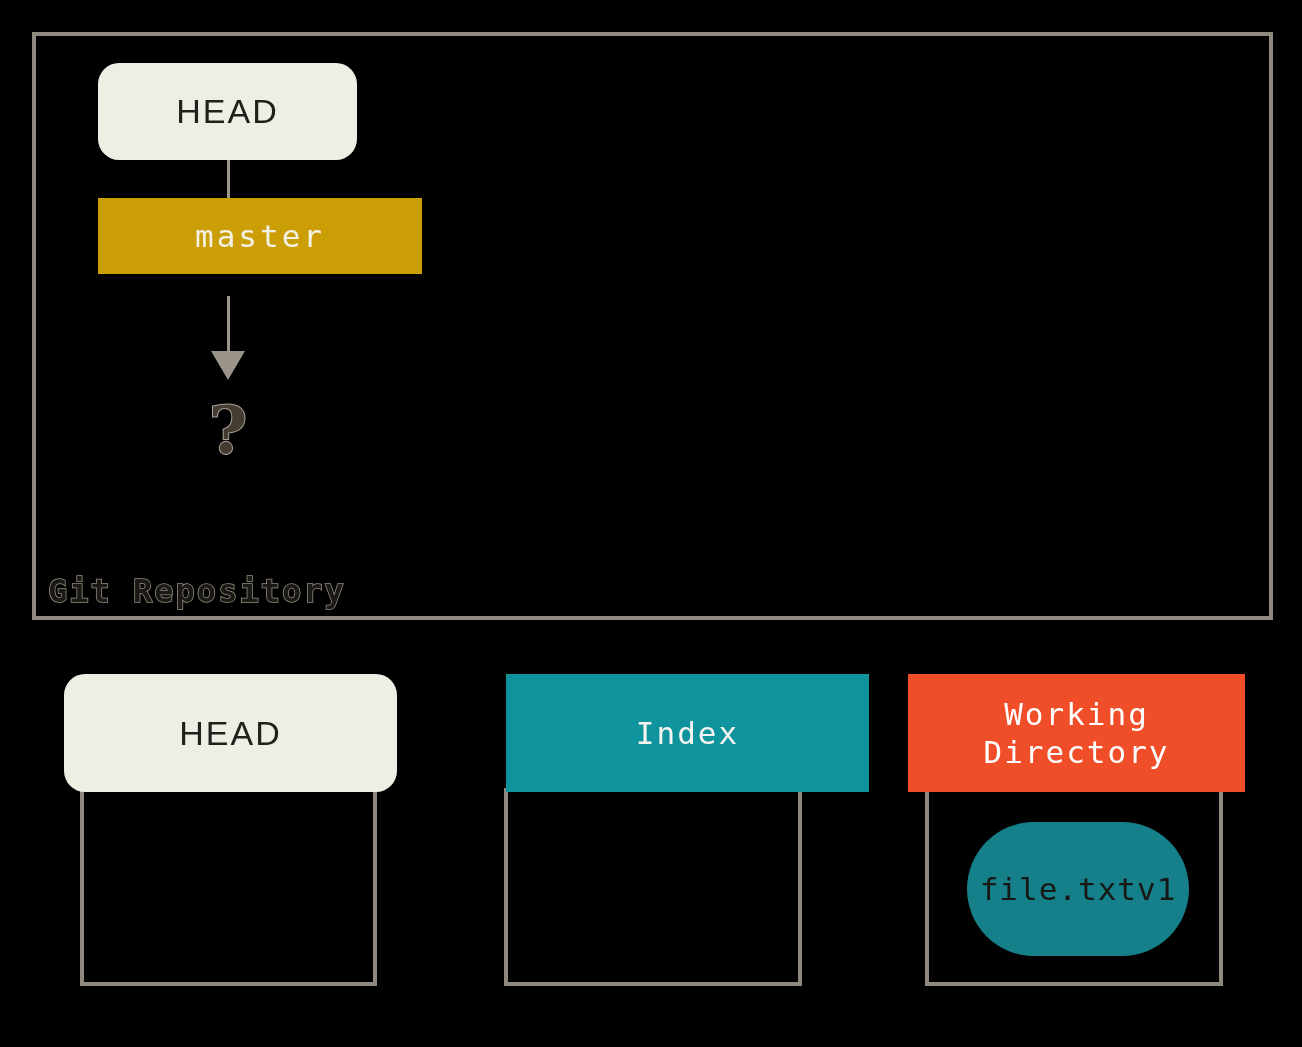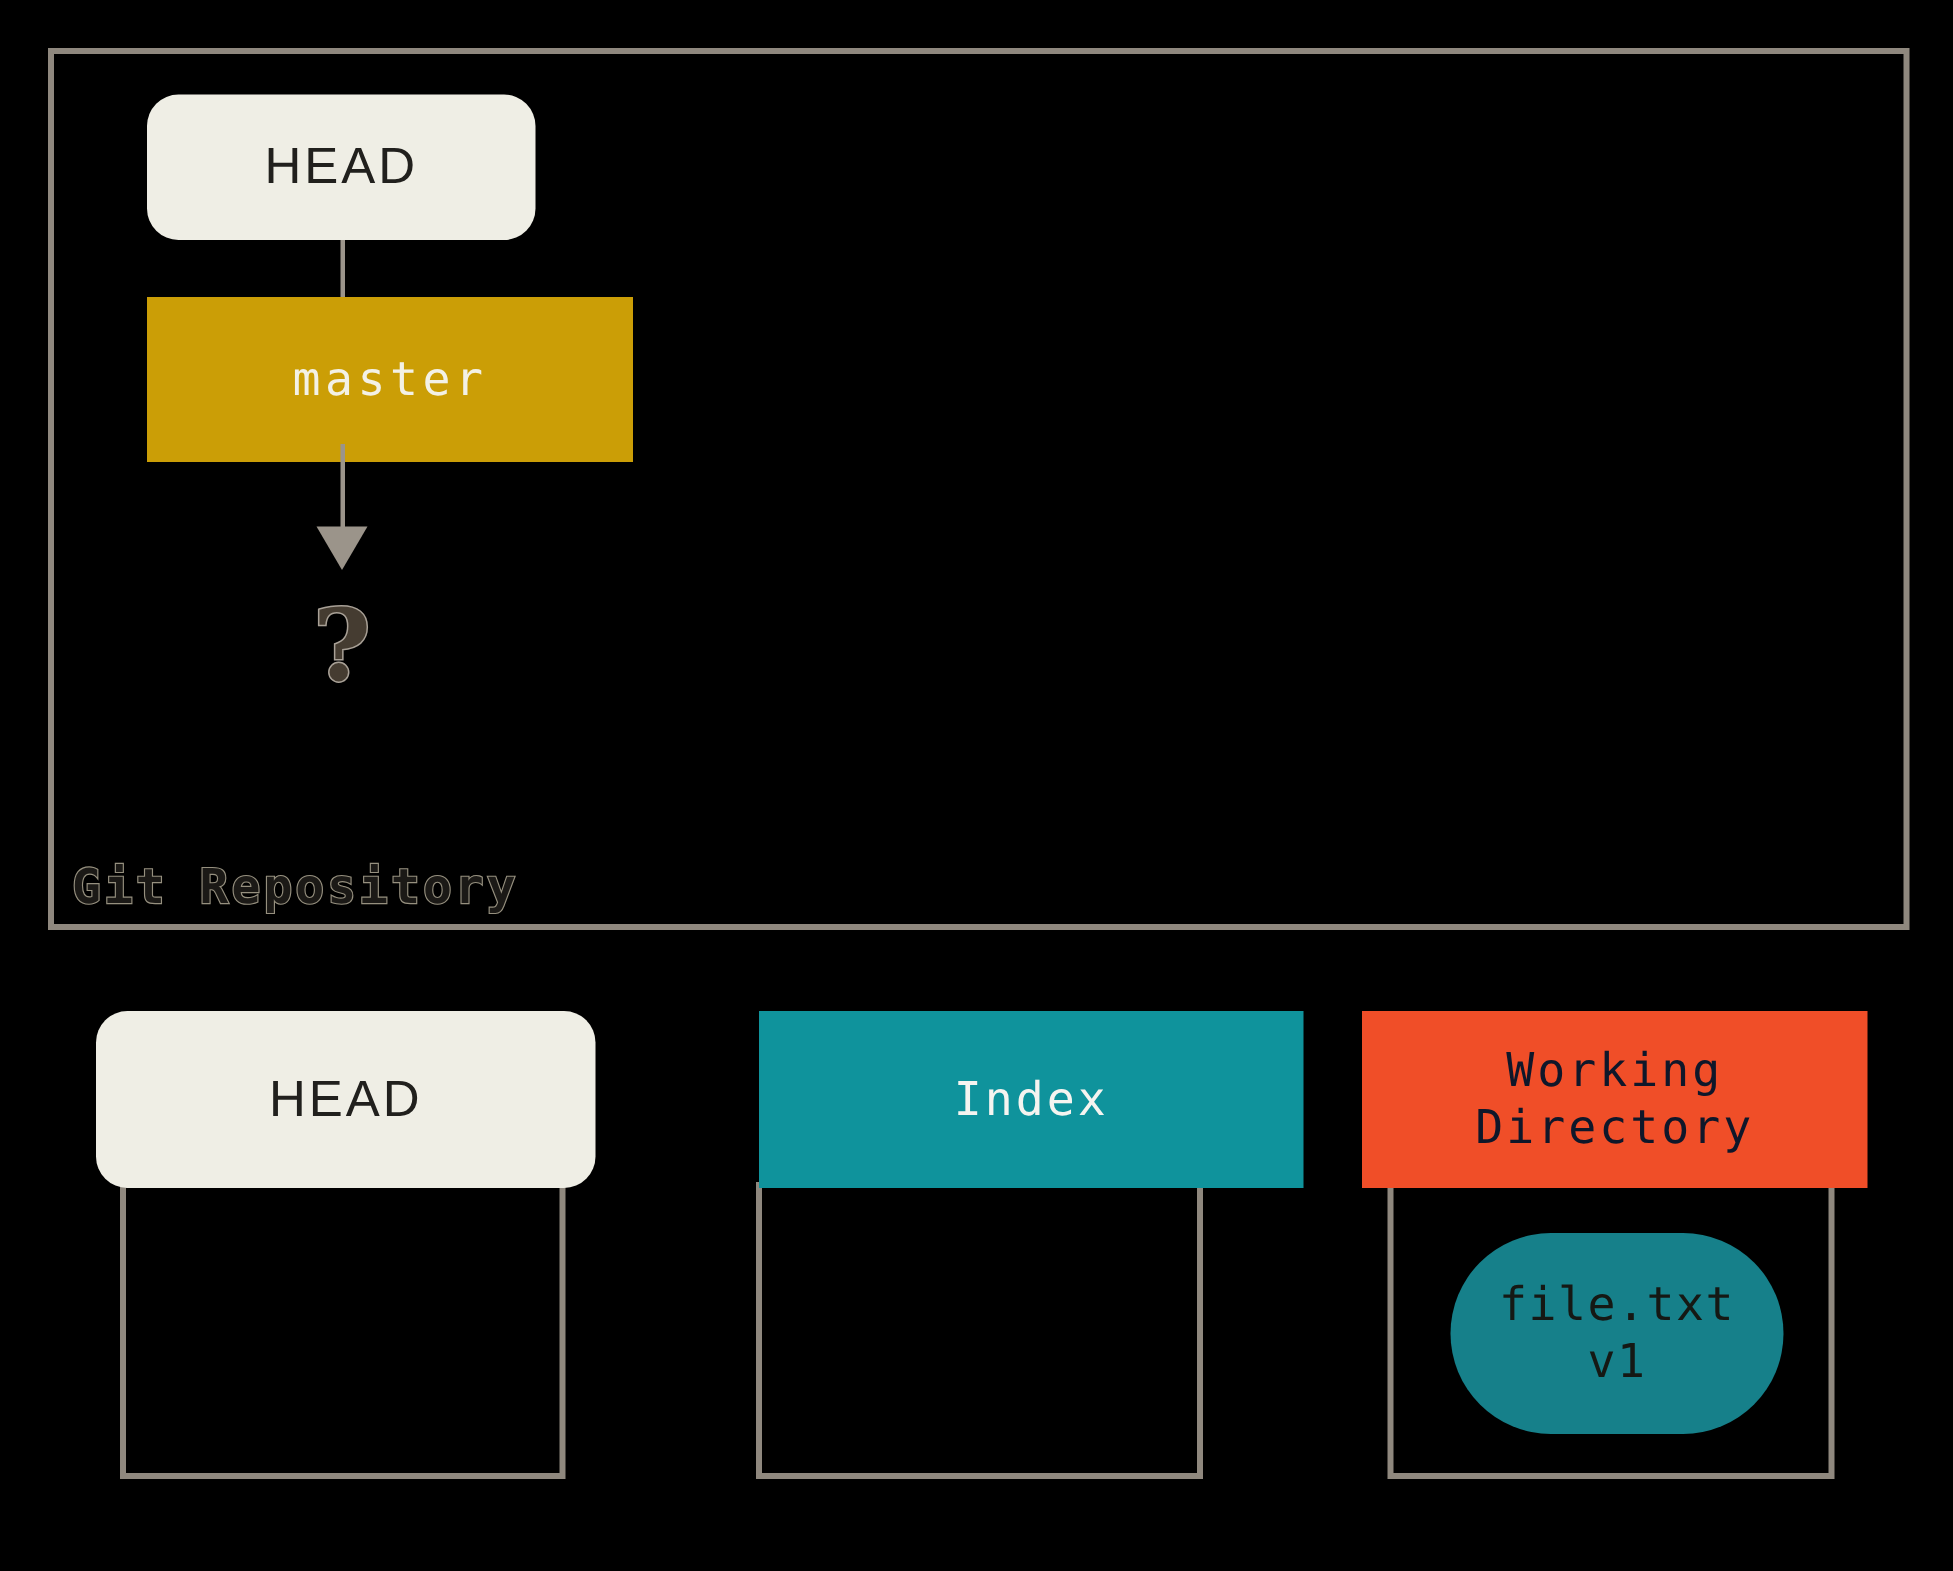--- a/index.html
+++ b/index.html
@@ -41,26 +41,26 @@
     position: absolute;
     display: flex;
     align-items: center;
     justify-content: center;
     box-sizing: border-box;
     text-align: center;
   }
   .cream { background: #efeee5; color: #21201d; border-radius: 21px; }
   .gold  { background: #cb9e06; color: #f3f1e6; }
   .teal  { background: #0f939c; color: #f5f4f0; }
-  .orange{ background: #f04e28; color: #0f172a; }
+  .orange{ background: #f04e28; color: #ffffff; }
 
   .head-top    { left: 98px;  top: 63px;  width: 259px; height: 97px;
                  font-family: "Liberation Sans", sans-serif;
                  font-size: 34px; letter-spacing: 2px; }
-  .master-box  { left: 98px;  top: 198px; width: 324px; height: 110px;
+  .master-box  { left: 98px;  top: 198px; width: 324px; height: 76px;
                  font-size: 31px; letter-spacing: 3px; }
 
   
   .line1 { position: absolute; left: 227px; top: 160px; width: 3px; height: 38px; background: #9b948a; }
   .line2 { position: absolute; left: 227px; top: 296px; width: 3px; height: 57px; background: #9b948a; }
   .arrowhead {
     position: absolute; left: 211px; top: 351px;
     width: 0; height: 0;
     border-left: 17px solid transparent;
     border-right: 17px solid transparent;
@@ -104,21 +104,21 @@
   .head-col-body  { left: 80px;  width: 297px; }
   .index-col-body { left: 504px; width: 298px; }
   .wd-col-body    { left: 925px; width: 298px; }
 
   .file-pill {
     position: absolute;
     left: 967px; top: 822px;
     width: 222px; height: 134px;
     background: #16808a;
     border-radius: 67px;
-    display: flex; flex-direction: column;
+    display: flex; 
     align-items: center; justify-content: center;
     font-size: 31px; line-height: 38px;
     letter-spacing: 1px;
     color: #151814;
     z-index: 3;
   }
 </style>
 </head>
 <body>
 

